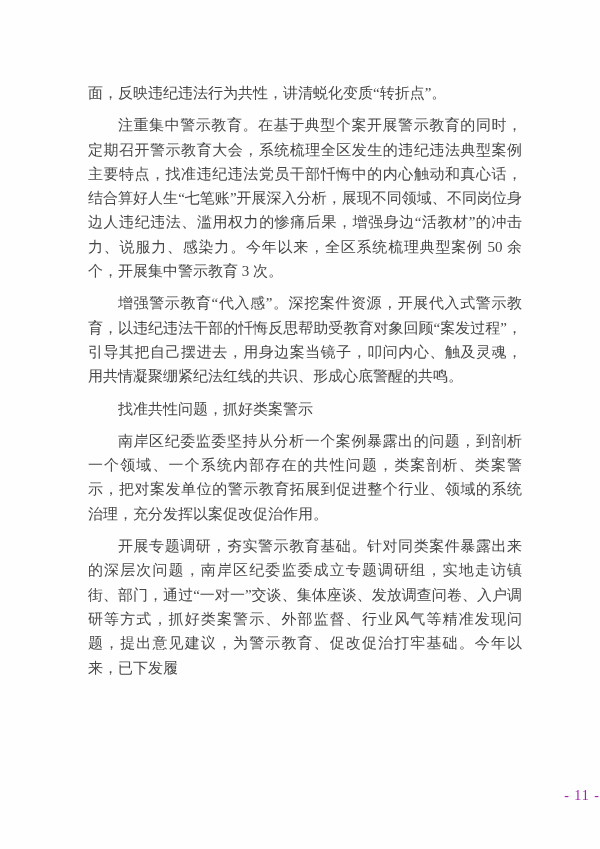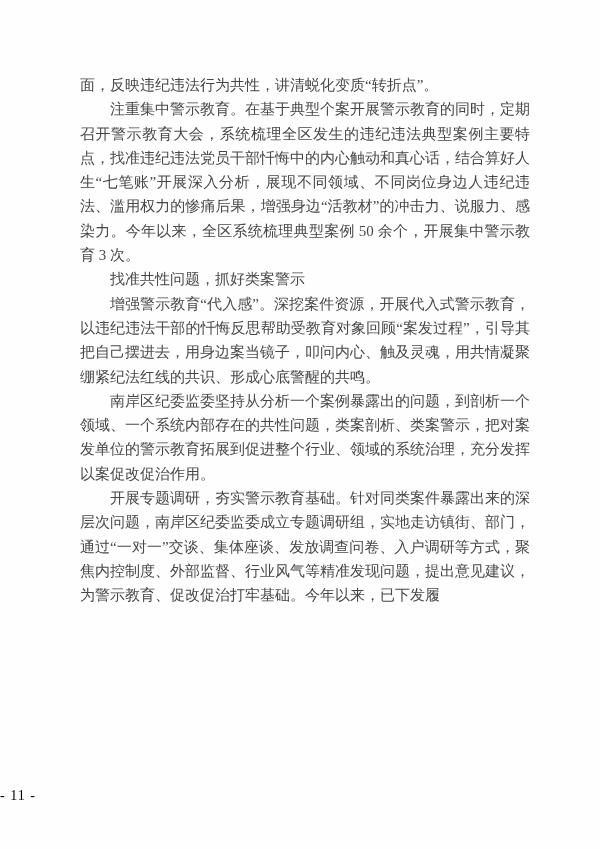--- a/index.html
+++ b/index.html
@@ -19,44 +19,44 @@
     position: absolute;
     top: 73px;
     left: 80px;
     width: 450px;
     color: #474747;
     font-size: 15px;
     line-height: 24.3px;
     text-align: justify;
   }
   .page-body p {
-    margin: 0;
+    margin: 8px;
     padding: 0;
   }
   .page-body p.indent {
     text-indent: 2em;
   }
   .page-footer {
     position: absolute;
     top: 787px;
     left: 0;
     width: 100%;
-    text-align: left;
-    color: #000000;
+    text-align: right;
+    color: #a21caf;
     font-size: 14px;
     line-height: 18px;
     letter-spacing: 1px;
   }
 </style>
 </head>
 <body>
 
 <div class="page">
   <div class="page-body">
     <p>面，反映违纪违法行为共性，讲清蜕化变质“转折点”。</p>
     <p class="indent">注重集中警示教育。在基于典型个案开展警示教育的同时，定期召开警示教育大会，系统梳理全区发生的违纪违法典型案例主要特点，找准违纪违法党员干部忏悔中的内心触动和真心话，结合算好人生“七笔账”开展深入分析，展现不同领域、不同岗位身边人违纪违法、滥用权力的惨痛后果，增强身边“活教材”的冲击力、说服力、感染力。今年以来，全区系统梳理典型案例 50 余个，开展集中警示教育 3 次。</p>
+    <p class="indent">增强警示教育“代入感”。深挖案件资源，开展代入式警示教育，以违纪违法干部的忏悔反思帮助受教育对象回顾“案发过程”，引导其把自己摆进去，用身边案当镜子，叩问内心、触及灵魂，用共情凝聚绷紧纪法红线的共识、形成心底警醒的共鸣。</p>
     <p class="indent">找准共性问题，抓好类案警示</p>
-    <p class="indent">增强警示教育“代入感”。深挖案件资源，开展代入式警示教育，以违纪违法干部的忏悔反思帮助受教育对象回顾“案发过程”，引导其把自己摆进去，用身边案当镜子，叩问内心、触及灵魂，用共情凝聚绷紧纪法红线的共识、形成心底警醒的共鸣。</p>
     <p class="indent">南岸区纪委监委坚持从分析一个案例暴露出的问题，到剖析一个领域、一个系统内部存在的共性问题，类案剖析、类案警示，把对案发单位的警示教育拓展到促进整个行业、领域的系统治理，充分发挥以案促改促治作用。</p>
-    <p class="indent">开展专题调研，夯实警示教育基础。针对同类案件暴露出来的深层次问题，南岸区纪委监委成立专题调研组，实地走访镇街、部门，通过“一对一”交谈、集体座谈、发放调查问卷、入户调研等方式，聚焦内控制度、外部监督、行业风气等精准发现问题，提出意见建议，为警示教育、促改促治打牢基础。今年以来，已下发履</p>
+    <p class="indent">开展专题调研，夯实警示教育基础。针对同类案件暴露出来的深层次问题，南岸区纪委监委成立专题调研组，实地走访镇街、部门，通过“一对一”交谈、集体座谈、发放调查问卷、入户调研等方式，抓好类案警示、外部监督、行业风气等精准发现问题，提出意见建议，为警示教育、促改促治打牢基础。今年以来，已下发履</p>
   </div>
   <div class="page-footer">- 11 -</div>
 </div>
 
 </body></html>

